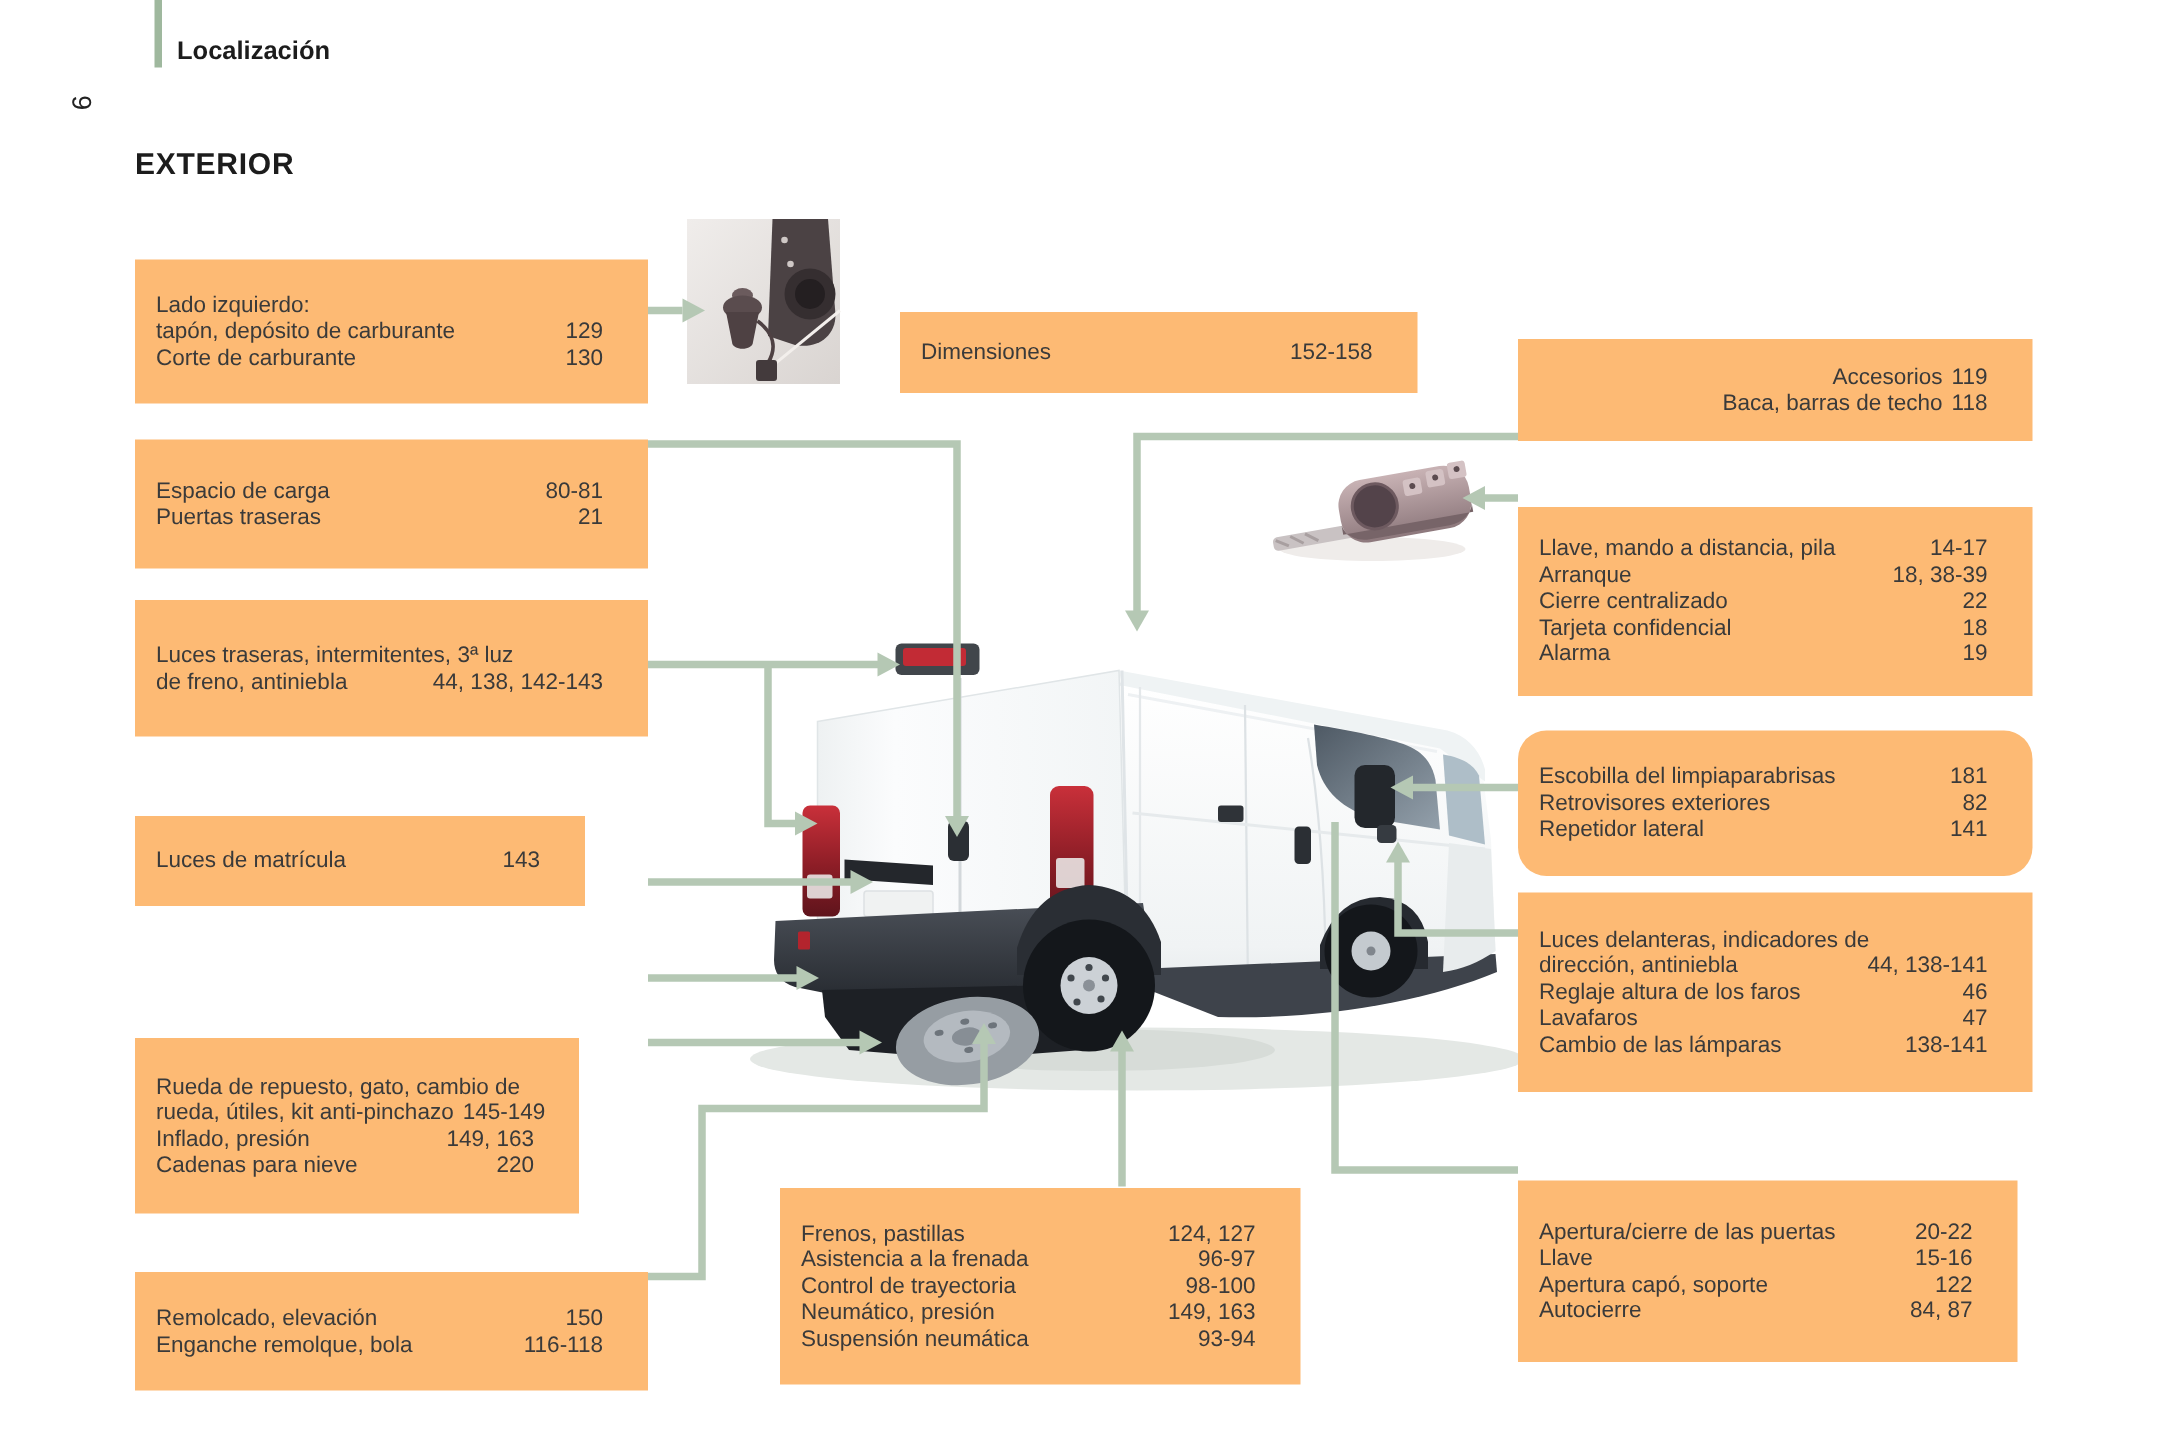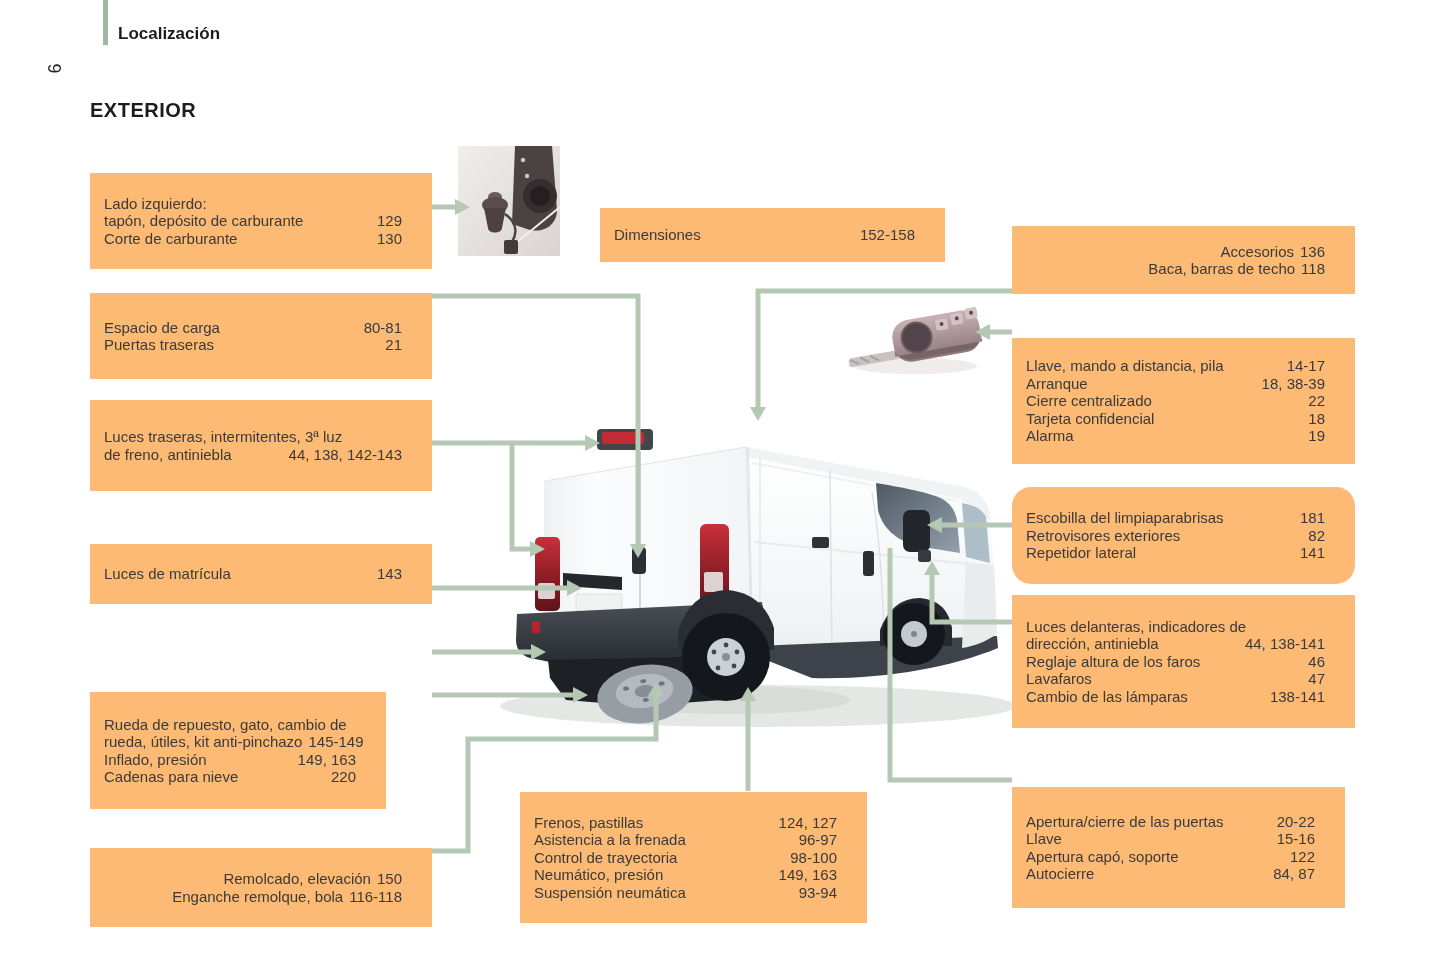--- a/index.html
+++ b/index.html
@@ -249,21 +249,21 @@
       <div class="row">
         <span class="lbl">Luces traseras, intermitentes, 3ª luz</span>
         <span class="pg"></span>
       </div>
       <div class="row">
         <span class="lbl">de freno, antiniebla</span>
         <span class="pg">44, 138, 142-143</span>
       </div>
     </div>
 
-  <div class="callout" style="left:90px;top:544px;width:342px;height:60px;">
+  <div class="callout" style="left:90px;top:544px;width:300px;height:60px;">
       <div class="row">
         <span class="lbl">Luces de matrícula</span>
         <span class="pg">143</span>
       </div>
     </div>
 
 
   <div class="callout" style="left:90px;top:692px;width:296px;height:117px;">
       <div class="row">
         <span class="lbl">Rueda de repuesto, gato, cambio de</span>
@@ -276,21 +276,21 @@
       <div class="row">
         <span class="lbl">Inflado, presión</span>
         <span class="pg">149, 163</span>
       </div>
       <div class="row">
         <span class="lbl">Cadenas para nieve</span>
         <span class="pg">220</span>
       </div>
     </div>
 
-  <div class="callout" style="left:90px;top:848px;width:342px;height:79px;align-items:flex-end;">
+  <div class="callout" style="left:90px;top:848px;width:342px;height:79px;">
       <div class="row">
         <span class="lbl">Remolcado, elevación</span>
         <span class="pg">150</span>
       </div>
       <div class="row">
         <span class="lbl">Enganche remolque, bola</span>
         <span class="pg">116-118</span>
       </div>
     </div>
 
@@ -313,21 +313,21 @@
       </div>
       <div class="row">
         <span class="lbl">Suspensión neumática</span>
         <span class="pg">93-94</span>
       </div>
     </div>
 
   <div class="callout" style="left:1012px;top:226px;width:343px;height:68px;align-items:flex-end;">
       <div class="row">
         <span class="lbl">Accesorios</span>
-        <span class="pg">136</span>
+        <span class="pg">119</span>
       </div>
       <div class="row">
         <span class="lbl">Baca, barras de techo</span>
         <span class="pg">118</span>
       </div>
     </div>
 
   <div class="callout" style="left:1012px;top:338px;width:343px;height:126px;">
       <div class="row">
         <span class="lbl">Llave, mando a distancia, pila</span>

